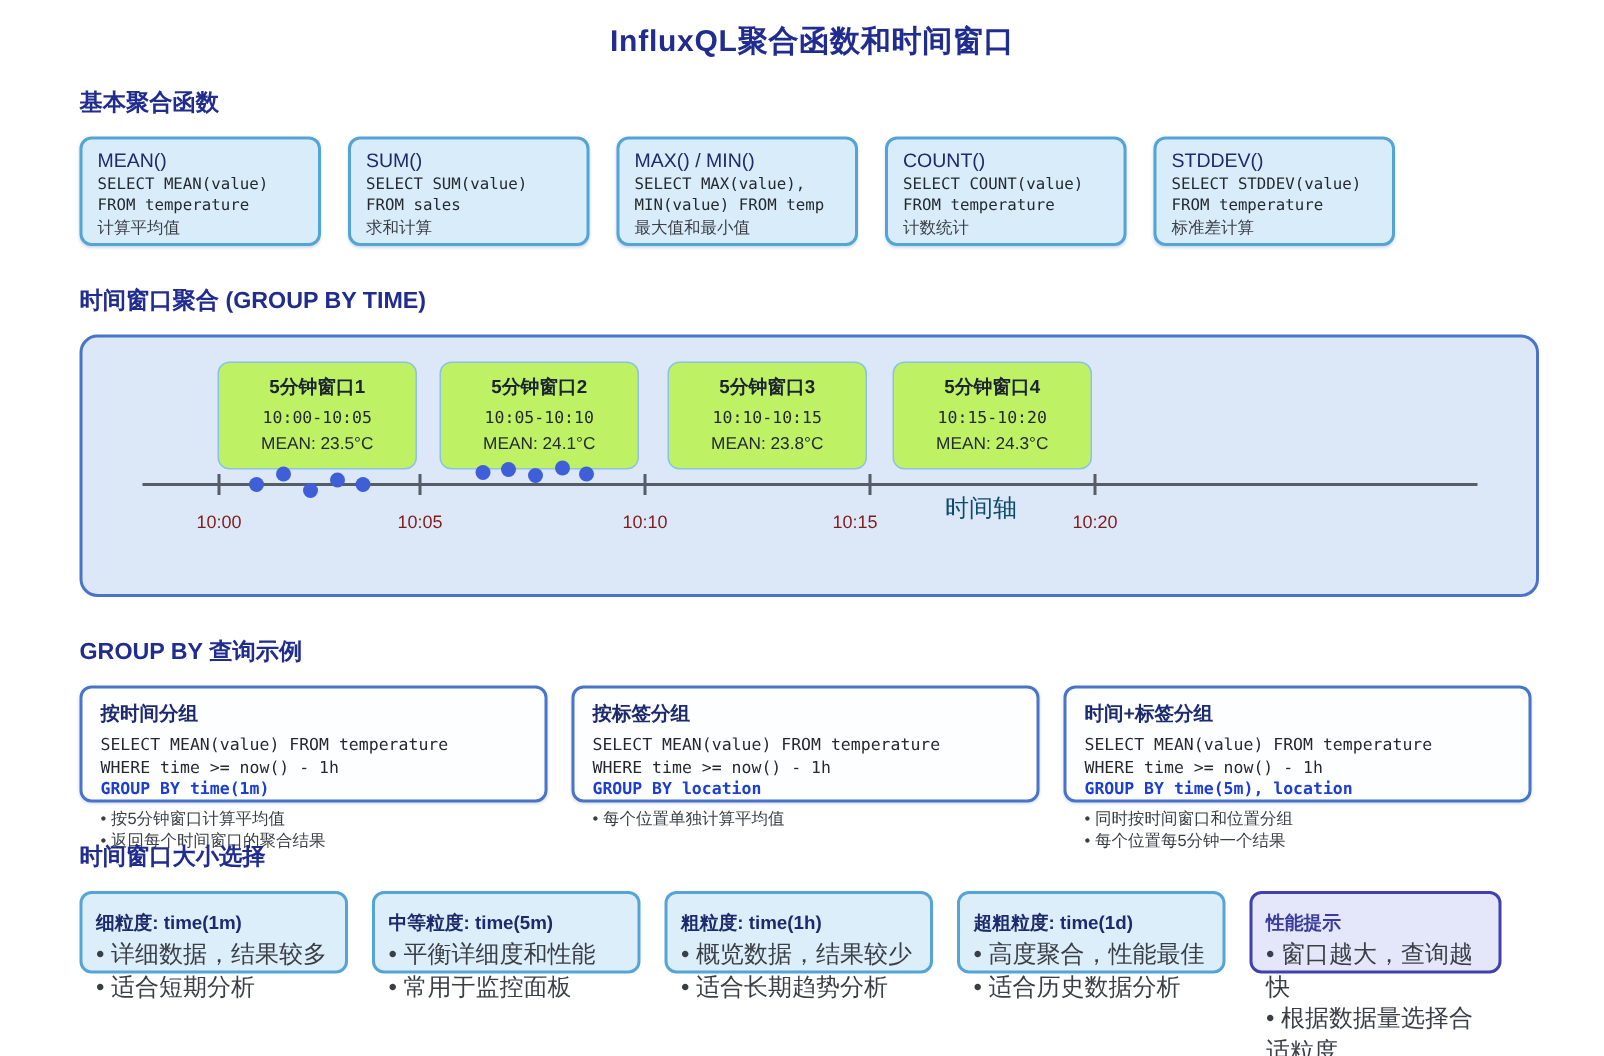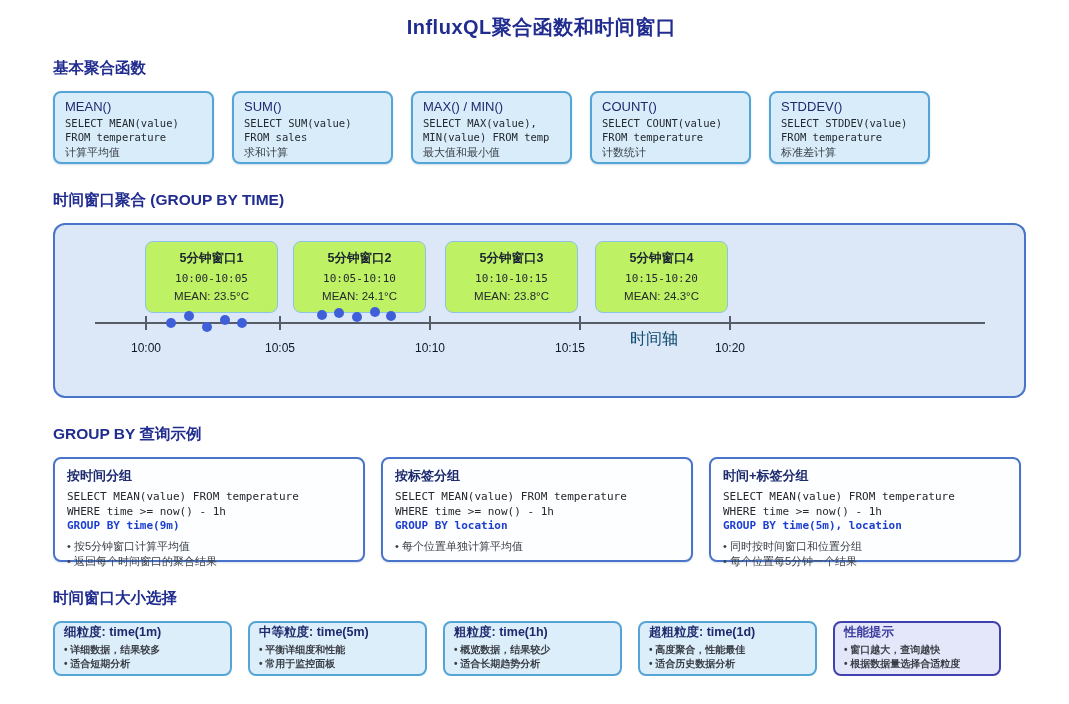--- a/index.html
+++ b/index.html
@@ -70,37 +70,37 @@
     position:absolute; top:97px; left:40px; width:890px; height:2px;
     background:#565d66;
   }
   .tick {
     position:absolute; top:91px; width:2px; height:14px; background:#565d66;
   }
   .tick.t0 { left:90px; } .tick.t1 { left:224px; } .tick.t2 { left:374px; }
   .tick.t3 { left:524px; } .tick.t4 { left:674px; }
   .tick-label {
     position:absolute; top:116px; width:60px; text-align:center;
-    font-size:12px; color:#0f172a;
+    font-size:12px; color:#7f1d1d;
   }
   .tick-label.t0 { left:61px; } .tick-label.t1 { left:195px; } .tick-label.t2 { left:345px; }
   .tick-label.t3 { left:485px; } .tick-label.t4 { left:645px; }
   .axis-caption {
     position:absolute; top:104px; left:575px;
     font-size:16px; color:#0c4a6e;font-family:Liberation Serif, serif;
   }
   .dot {
     position:absolute; width:10px; height:10px; border-radius:50%;
     background:#3f5fd8; transform:translate(-50%,-50%);
   }
 
   
   .cards-query { gap:16px; }
   .query-card {
-    width:312px; height:105px;
+    width:312px; height:78px;
     background:#fdfeff;
     border:2px solid #4a74c9;
     border-radius:8px;
     padding:8px 12px;
     box-shadow:0 1px 2px rgba(70,120,180,0.2);
   }
   .query-card .card-title { font-size:13px; font-weight:bold; color:#1d2a6e; margin-bottom:5px; }
   .query-card .code { font-size:11px; }
   .query-card .hl {
     font-family:"DejaVu Sans Mono", monospace; font-size:11px; font-weight:bold;
@@ -109,24 +109,24 @@
   .bullet { font-size:11px; color:#3a3f46; line-height:1.4; }
   .bullet::before { content:"• "; }
 
   
   .cards-gran { gap:16px; }
   .gran-card {
     width:179px; height:55px;
     background:#ddeefb;
     border:2px solid #54a4d6;
     border-radius:8px;
-    padding:1px 9px;
+    padding:11px 9px;
   }
   .gran-card .card-title { font-size:12.5px; font-weight:bold; color:#1d2a6e; margin-bottom:2px; }
-  .gran-card .bullet { font-size:10px; line-height:1.35;font-weight:bold; }
+  .gran-card .bullet { font-size:16px; line-height:1.35; }
   .gran-card.perf {
     width:168px;
     background:#e4e6f9;
     border-color:#4040ae;
   }
   .gran-card.perf .card-title { color:#3b3b9e; }
 </style>
 </head>
 <body>
 
@@ -216,21 +216,21 @@
     <div class="dot" style="left: 336px; top: 91px;"></div>
   </div>
 
 <h2>GROUP BY 查询示例</h2>
 
 <div class="row cards-query">
   <div class="query-card">
     <div class="card-title">按时间分组</div>
     <div class="code">SELECT MEAN(value) FROM temperature</div>
     <div class="code">WHERE time &gt;= now() - 1h</div>
-    <div class="hl">GROUP BY time(9m)</div>
+    <div class="hl">GROUP BY time(1m)</div>
     <div class="bullet">按5分钟窗口计算平均值</div>
     <div class="bullet">返回每个时间窗口的聚合结果</div>
   </div>
   <div class="query-card">
     <div class="card-title">按标签分组</div>
     <div class="code">SELECT MEAN(value) FROM temperature</div>
     <div class="code">WHERE time &gt;= now() - 1h</div>
     <div class="hl">GROUP BY location</div>
     <div class="bullet">每个位置单独计算平均值</div>
   </div>

